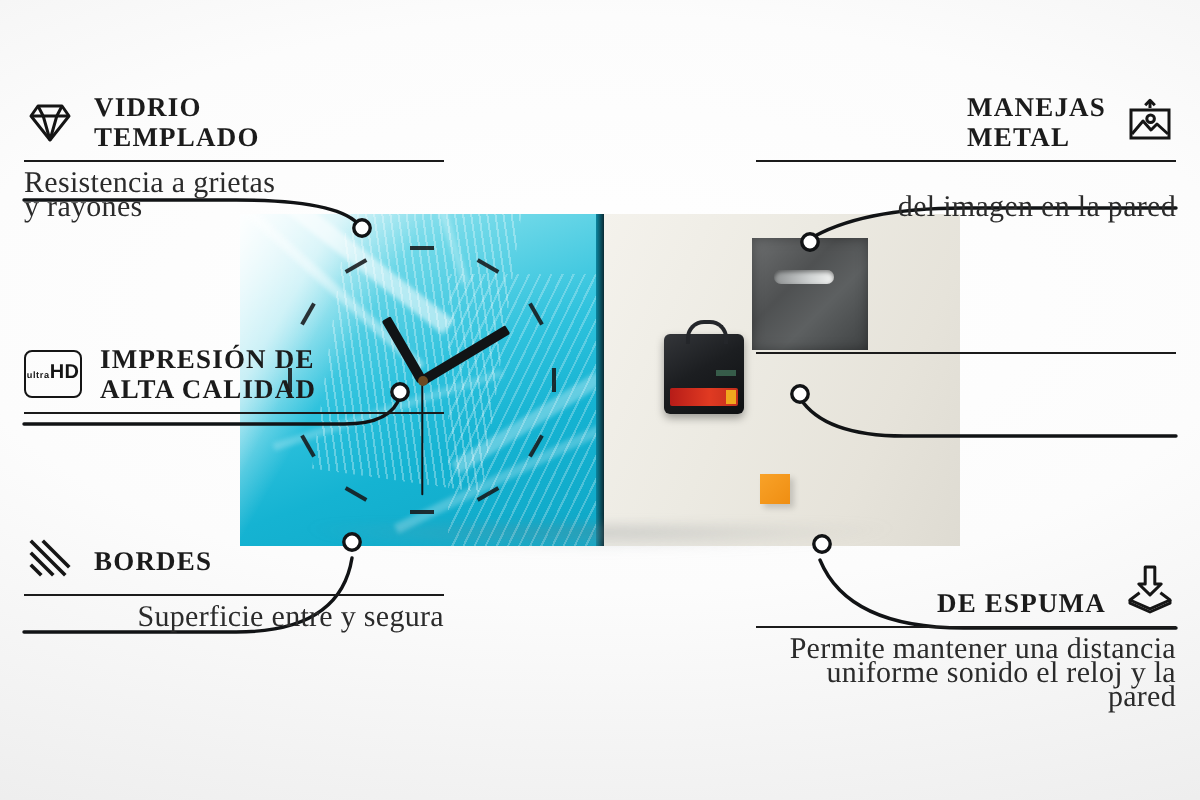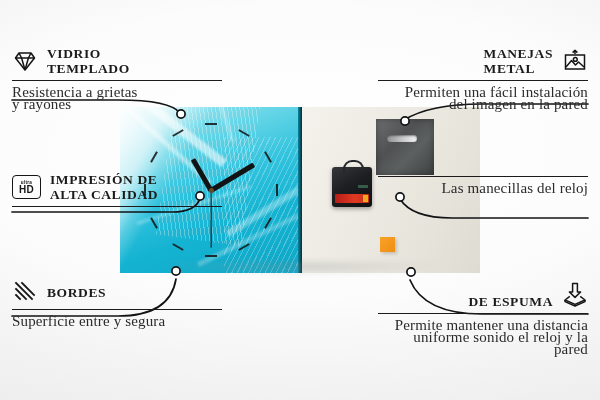--- a/index.html
+++ b/index.html
@@ -113,21 +113,21 @@
   .feat .sub{
     font-family:"Liberation Serif", serif;
     font-size:15px;color:#2b2b2b;line-height:12px;letter-spacing:.15px;
   }
   .feat.right .sub{text-align:right;}
   .ico{width:26px;height:26px;flex:0 0 26px;display:block;}
   .ico svg{display:block;}
 
   .hdbox{
     width:27px;height:22px;border:1.6px solid #151515;border-radius:4px;
-    display:flex;flex-direction:column;align-items:center;justify-content:center;
+    display:flex;align-items:center;justify-content:center;
     flex:0 0 27px;
   }
   .hdbox .u{font-family:"Liberation Sans",sans-serif;font-size:4.6px;font-weight:700;letter-spacing:.3px;color:#151515;line-height:5px;}
   .hdbox .h{font-family:"Liberation Sans",sans-serif;font-size:10px;font-weight:700;letter-spacing:.2px;color:#151515;line-height:10px;}
 </style>
 </head>
 <body>
 
 <div id="stage">
 
@@ -226,21 +226,21 @@
         <span class="u">ultra</span>
         <span class="h">HD</span>
       </span>
       <span class="ttl">
         <span>IMPRESIÓN DE</span><br><span>ALTA CALIDAD</span>
       </span>
     </div>
     <div class="rule"></div>
   </div>
 
-  <div class="feat left" style="left:12px;top:279px;">
+  <div class="feat left" style="left:12px;top:267px;text-align:right;">
     <div class="head">
       <span class="ico">
         <svg width="26" height="26" viewBox="0 0 26 26">
           <g stroke="#151515" stroke-width="1.8" stroke-linecap="square">
             <path d="M4 4 L20 20"></path>
               <path d="M4 10 L14 20"></path>
               <path d="M4 16 L8 20"></path>
             <path d="M10 4 L22 16"></path>
           </g>
         </svg>
@@ -267,28 +267,28 @@
             <circle cx="13.3" cy="11.4" r="1.9"></circle>
           </g>
         </svg>
       </span>
       <span class="ttl">
         <span>MANEJAS</span><br><span>METAL</span>
       </span>
     </div>
     <div class="rule"></div>
     <div class="sub">
-      <span>Permiten una fácil instalación</span><br><span>del imagen en la pared</span>
+      <br><span>del imagen en la pared</span>
     </div>
   </div>
 
   <div class="feat right" style="left:378px;top:172px;">
     <div class="rule"></div>
     <div class="sub">
-      <span>Las manecillas del reloj</span><br>
+      <br>
     </div>
   </div>
 
   <div class="feat right" style="left:378px;top:279px;">
     <div class="head">
       <span class="ico">
         <svg width="26" height="26" viewBox="0 0 26 26">
           <g fill="none" stroke="#151515" stroke-width="1.5" stroke-linejoin="round">
             <path d="M10.6 2.5 L15.4 2.5 L15.4 11 L18.6 11 L13 16.4 L7.4 11 L10.6 11 Z"></path>
             <path d="M7.8 15.4 L3 19 L13 23.4 L23 19 L18.2 15.4"></path>

